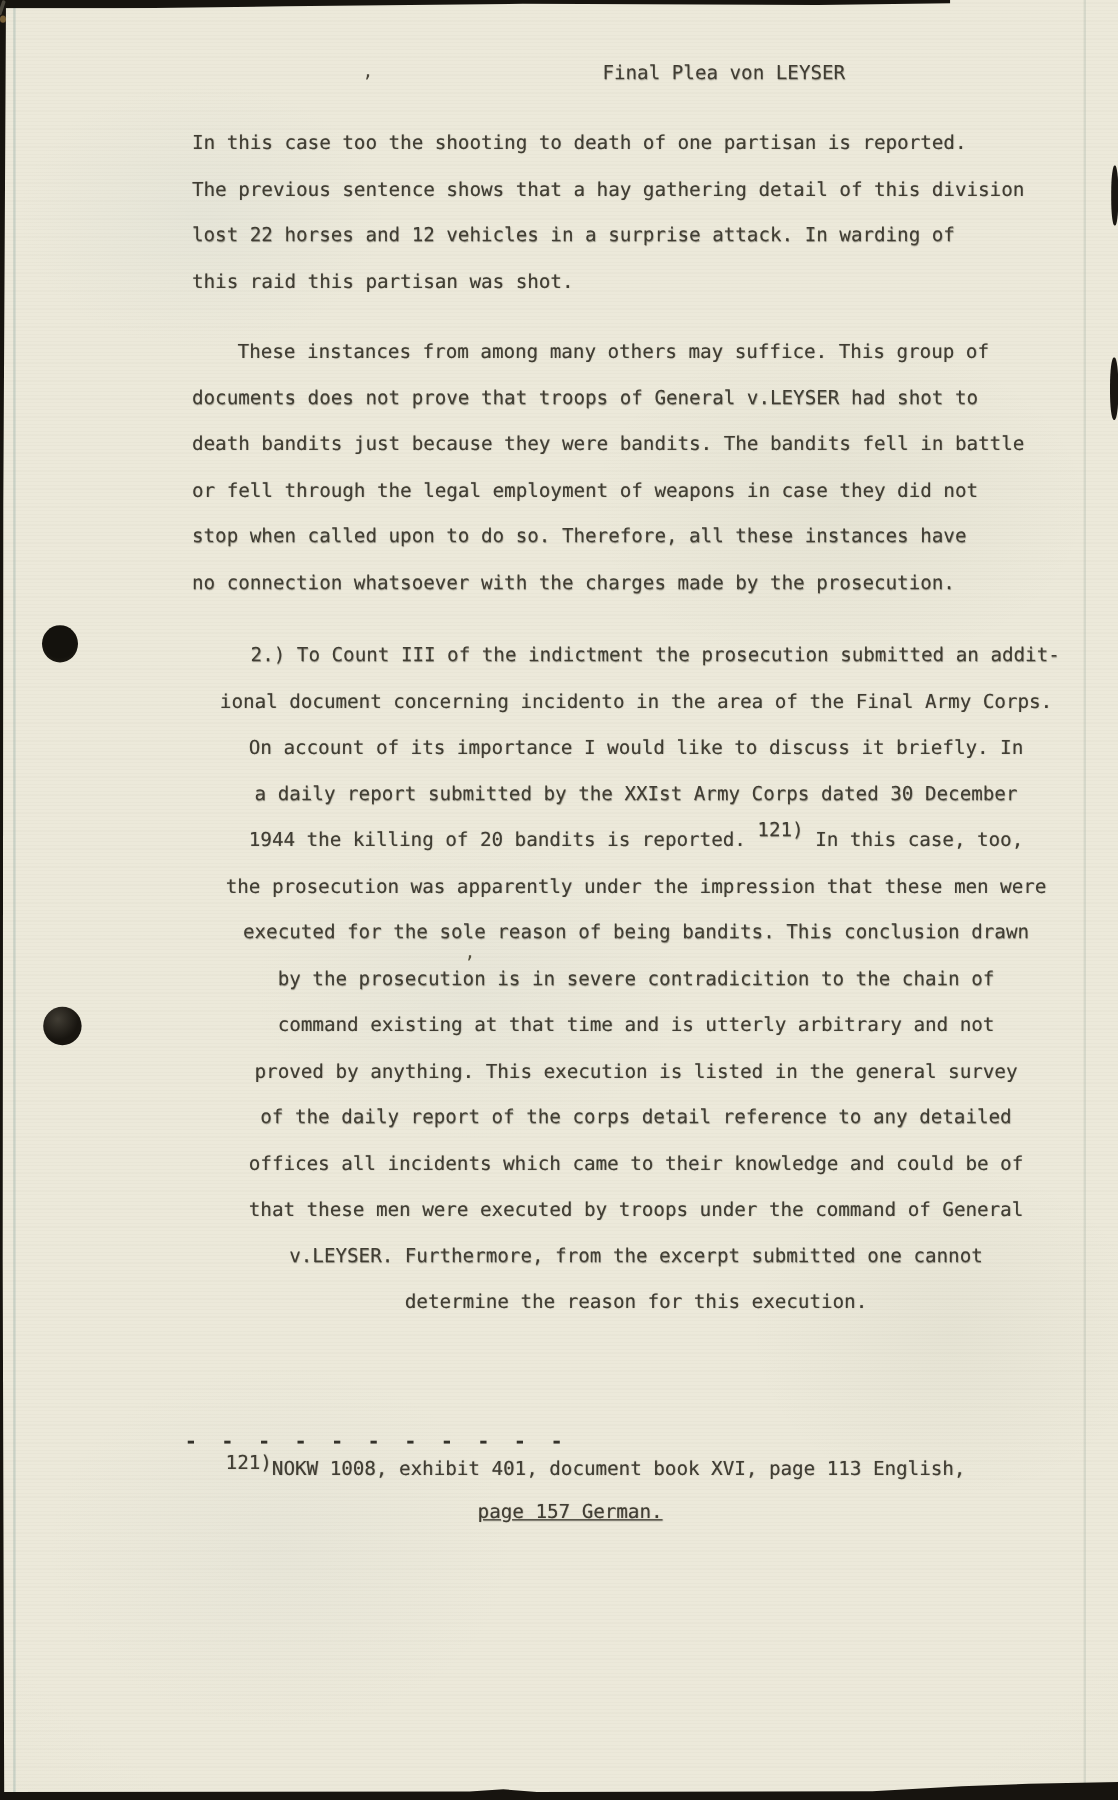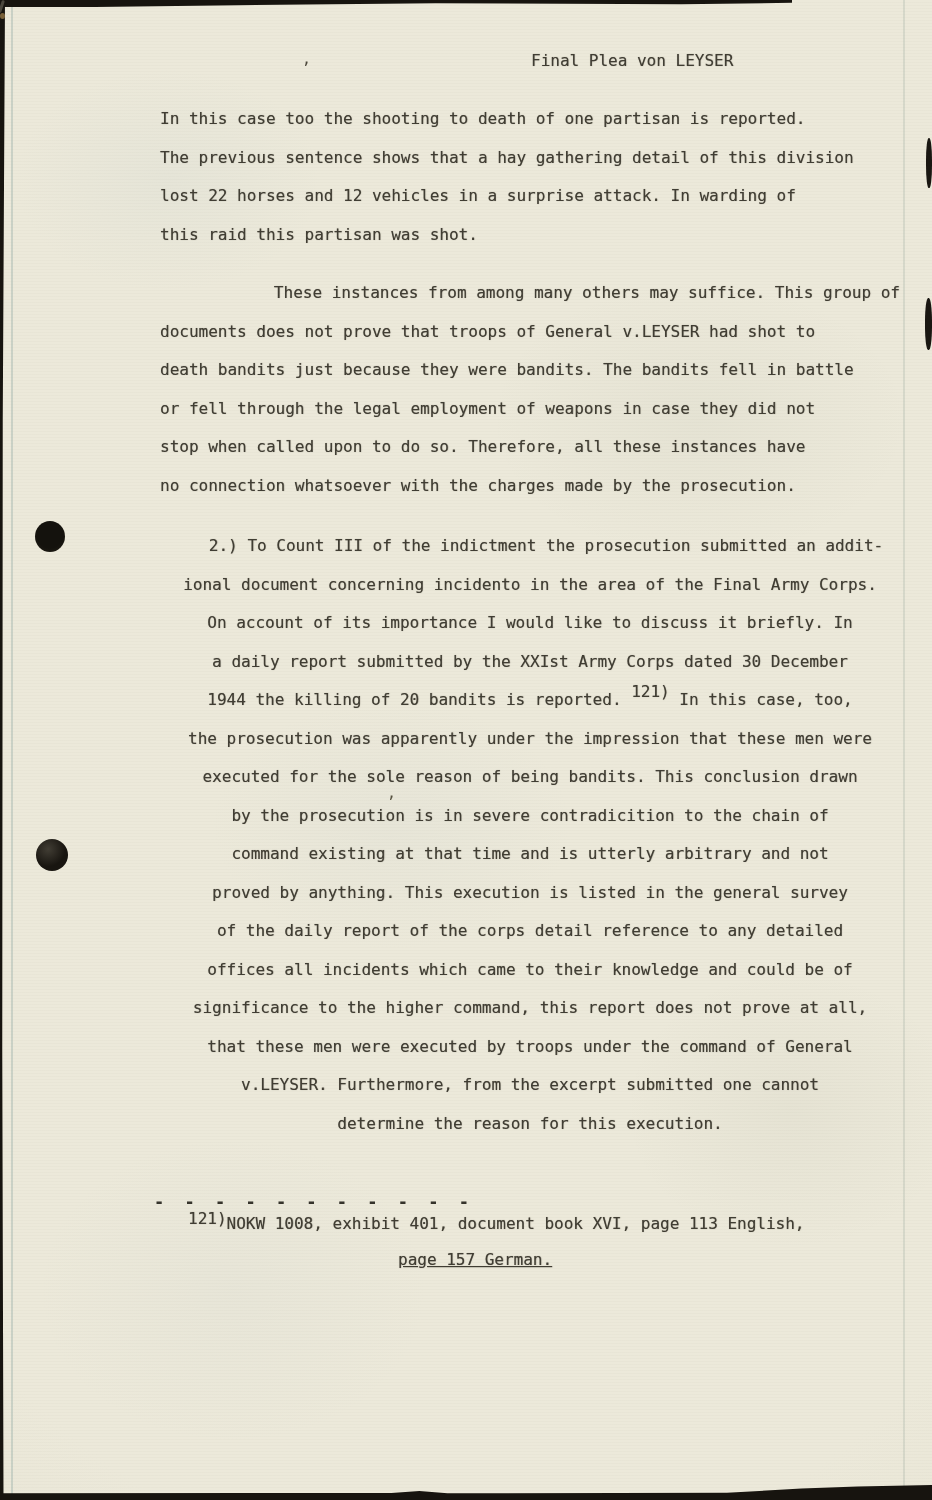--- a/index.html
+++ b/index.html
@@ -50,23 +50,23 @@
     left: 36px; top: 839px; width: 32px; height: 32px;
     background: radial-gradient(circle at 38% 32%, #413d34 0%, #181510 58%);
   }
 
   
   .tw { font-size: 16px; line-height: 38.5px; white-space: pre; text-shadow: 0.3px 0.4px 0.8px rgba(56,52,42,.55); }
   .para { position: absolute; left: 160px; width: 740px; }
   #para-1 { top: 100px; }
   #para-2 { top: 274px; }
   #para-3 { top: 527px; text-align: center; }
-  .indent-1 { padding-left: 38px; text-align: right; }
+  .indent-1 { padding-left: 38px; }
   .indent-2 { padding-left: 32px; }
-  #doc-title { position: absolute; left: 531px; top: 46px; font-size: 16px; line-height: 30px;
+  #doc-title { position: absolute; left: 502px; top: 46px; font-size: 16px; line-height: 30px;
                white-space: pre; text-shadow: 0.3px 0.4px 0.9px rgba(56,52,42,.5); }
   .sup-ref { position: relative; top: -8px; }
 
   
   #footnote-separator { position: absolute; left: 154px; top: 1190px; font-size: 17px; line-height: 24px;
                         font-weight: bold; letter-spacing: 5px; color: #35332b; white-space: pre; }
   .fn-line { position: absolute; font-size: 16px; line-height: 26px; white-space: pre;
              text-shadow: 0.3px 0.4px 0.8px rgba(56,52,42,.55); }
   #footnote-line-1 { left: 152px; top: 1211px; margin-left: 36px; }
   #footnote-line-2 { left: 398px; top: 1247px; text-decoration: underline; }
@@ -123,21 +123,20 @@
     <div class="tw">On account of its importance I would like to discuss it briefly. In</div>
     <div class="tw">a daily report submitted by the XXIst Army Corps dated 30 December</div>
     <div class="tw"><span>1944 the killing of 20 bandits is reported. </span><span class="sup-ref">121)</span><span> In this case, too,</span></div>
     <div class="tw">the prosecution was apparently under the impression that these men were</div>
     <div class="tw">executed for the sole reason of being bandits. This conclusion drawn</div>
     <div class="tw">by the prosecution is in severe contradicition to the chain of</div>
     <div class="tw">command existing at that time and is utterly arbitrary and not</div>
     <div class="tw">proved by anything. This execution is listed in the general survey</div>
     <div class="tw">of the daily report of the corps detail reference to any detailed</div>
     <div class="tw">offices all incidents which came to their knowledge and could be of</div>
-    <div class="tw">significance to the higher command, this report does not prove at all,</div>
     <div class="tw">that these men were executed by troops under the command of General</div>
     <div class="tw">v.LEYSER. Furthermore, from the excerpt submitted one cannot</div>
     <div class="tw">determine the reason for this execution.</div>
   </div>
 
   <div id="stray-tick"></div>
   <span id="stray-comma-mid" class="stray">,</span>
   <div id="stray-spot"></div>
 
   <div id="footnote-separator">- - - - - - - - - - -</div>

